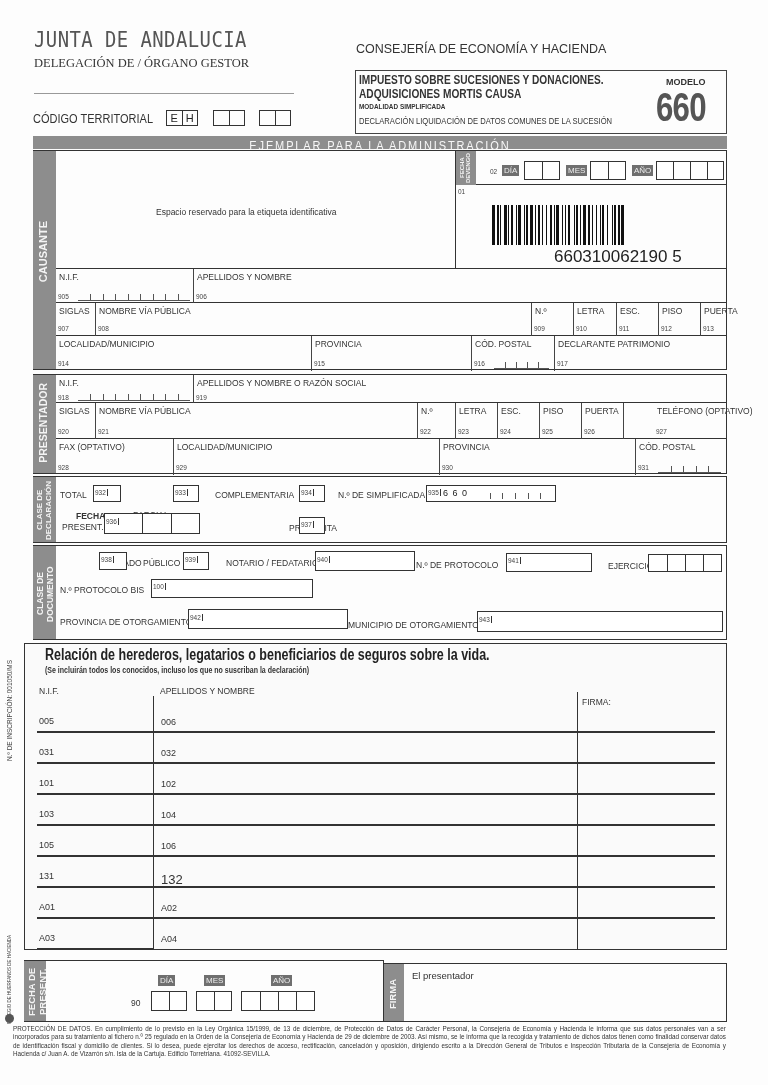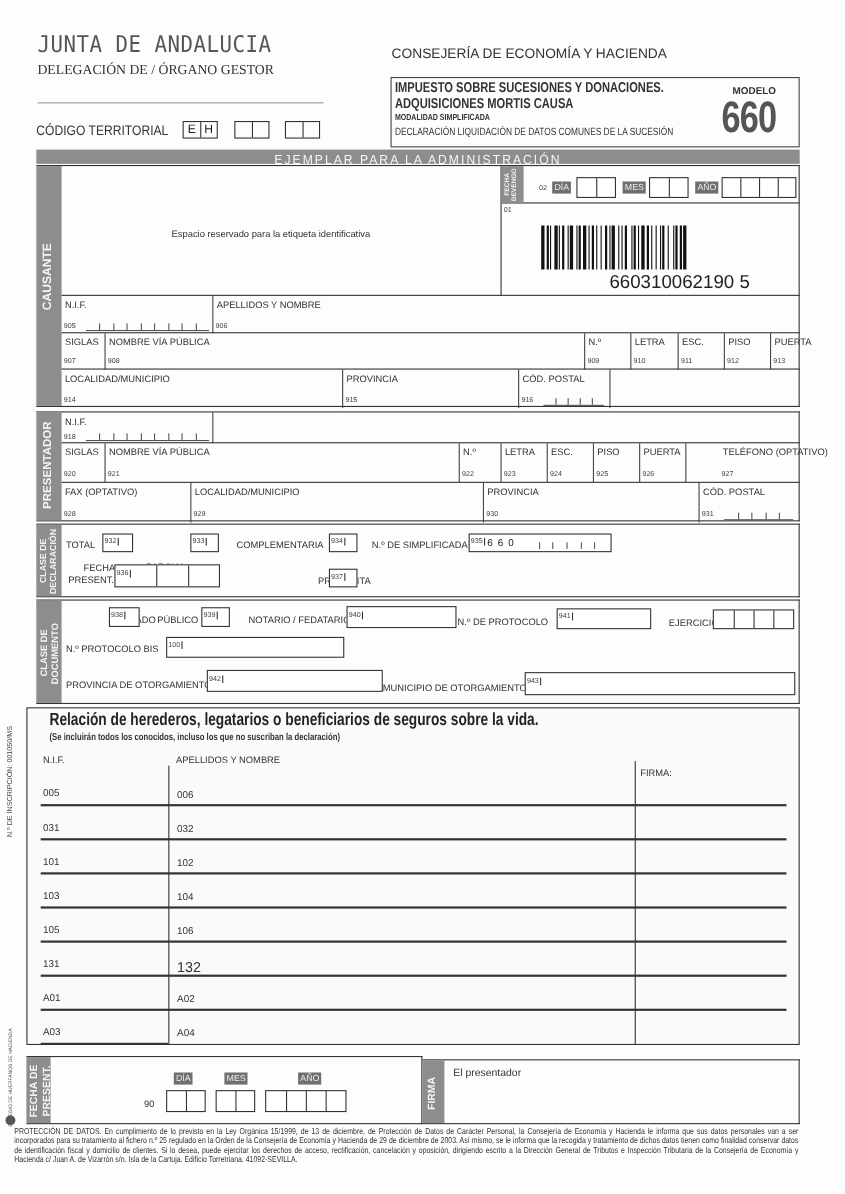--- a/index.html
+++ b/index.html
@@ -196,20 +196,25 @@
       <div class="abs" style="left:416px;top:0;width:83px;height:35px;border-right:1px solid #444;">
     <span class="abs lbl" style="left:3px;top:3px;">CÓD. POSTAL</span>
     <span class="abs code" style="left:2px;top:24px;">916</span>
     <div class="ticks" style="left:22px;width:55px;">
           <div class="tick" style="left: 11px;"></div>
           <div class="tick" style="left: 22px;"></div>
           <div class="tick" style="left: 33px;"></div>
           <div class="tick" style="left: 44px;"></div>
         </div>
   </div>
+      <div class="abs" style="left:499px;top:0;width:172px;height:35px;">
+    <span class="abs lbl" style="left:3px;top:3px;">DECLARANTE PATRIMONIO</span>
+    <span class="abs code" style="left:2px;top:24px;">917</span>
+
+  </div>
     </div>
 </div>
 
 <div class="abs" style="left:33px;top:374px;width:694px;height:100px;border:1.3px solid #333;border-left:none;">
   <div class="abs gray-band" style="left:0;top:0;width:23px;height:100%;">
     <div class="vert" style="left:4px;top:8px;font-size:10.5px;">PRESENTADOR</div>
   </div>
   <div class="abs" style="left:23px;top:0;width:671px;height:28px;border-bottom:1.2px solid #333;">
     <div class="cell" style="left:0;top:0;width:138px;height:28px;border-bottom:none;">
       <span class="abs lbl" style="left:3px;top:3px;">N.I.F.</span>
@@ -218,20 +223,24 @@
           <div class="tick" style="left: 12.4444px;"></div>
           <div class="tick" style="left: 24.8889px;"></div>
           <div class="tick" style="left: 37.3333px;"></div>
           <div class="tick" style="left: 49.7778px;"></div>
           <div class="tick" style="left: 62.2222px;"></div>
           <div class="tick" style="left: 74.6667px;"></div>
           <div class="tick" style="left: 87.1111px;"></div>
           <div class="tick" style="left: 99.5556px;"></div>
         </div>
     </div>
+    <div class="abs" style="left:138px;top:0;width:533px;height:28px;">
+      <span class="abs lbl" style="left:3px;top:3px;">APELLIDOS Y NOMBRE O RAZÓN SOCIAL</span>
+      <span class="abs code" style="left:2px;top:19px;">919</span>
+    </div>
   </div>
   <div class="abs" style="left:23px;top:28px;width:671px;height:36px;border-bottom:1.2px solid #333;" id="pres-row2">
       <div class="abs" style="left:0px;top:0;width:40px;height:36px;border-right:1px solid #444;">
     <span class="abs lbl" style="left:3px;top:3px;">SIGLAS</span>
     <span class="abs code" style="left:2px;top:25px;">920</span>
 
   </div>
       <div class="abs" style="left:40px;top:0;width:322px;height:36px;border-right:1px solid #444;">
     <span class="abs lbl" style="left:3px;top:3px;">NOMBRE VÍA PÚBLICA</span>
     <span class="abs code" style="left:2px;top:25px;">921</span>
@@ -318,21 +327,21 @@
     <span class="abs code" style="left:1px;top:3px;border-right:1px solid #333;padding-right:1px;">935</span>
     <span class="abs" style="left:16px;top:2px;font-size:9px;letter-spacing:1px;">6 6 0</span>
     <div class="ticks" style="left:50px;width:76px;border-bottom:none;">
         <div class="tick" style="left: 12.6667px;"></div>
         <div class="tick" style="left: 25.3333px;"></div>
         <div class="tick" style="left: 38px;"></div>
         <div class="tick" style="left: 50.6667px;"></div>
         <div class="tick" style="left: 63.3333px;"></div>
       </div>
   </div>
-  <span class="abs lbl" style="left:43px;top:34px;">FECHA</span>
+  <span class="abs lbl" style="left:43px;top:34px;font-weight:bold;">FECHA</span>
   <span class="abs lbl" style="left:29px;top:45px;">PRESENT.</span>
   <div class="smallbox" style="left:71px;top:36px;width:96px;height:21px;">
     <span class="abs code" style="left:1px;top:4px;border-right:1px solid #333;padding-right:1px;">936</span>
     <div style="position:absolute;left:37px;top:0;width:1px;height:100%;background:#333;"></div>
     <div style="position:absolute;left:66px;top:0;width:1px;height:100%;background:#333;"></div>
   </div>
   <span class="abs lbl" style="left:216px;top:46px;margin-left:40px;">PRESCRITA</span>
   <div class="smallbox" style="left:266px;top:40px;width:26px;height:17px;">
       <span class="abs code" style="left:1px;top:3px;border-right:1px solid #333;padding-right:1px;">937</span>
     </div>

